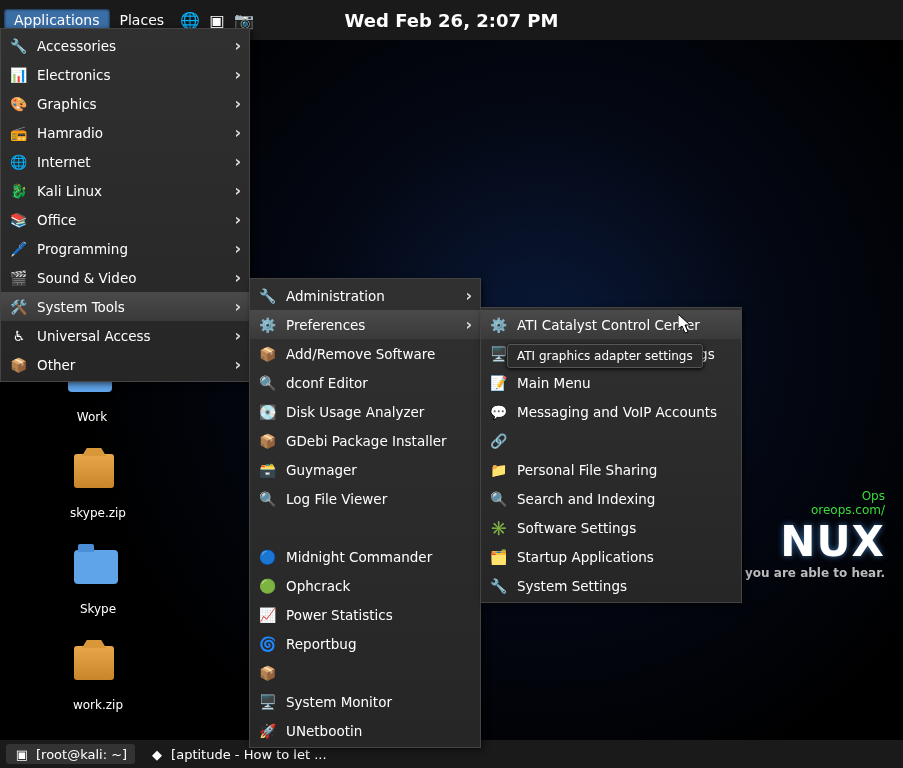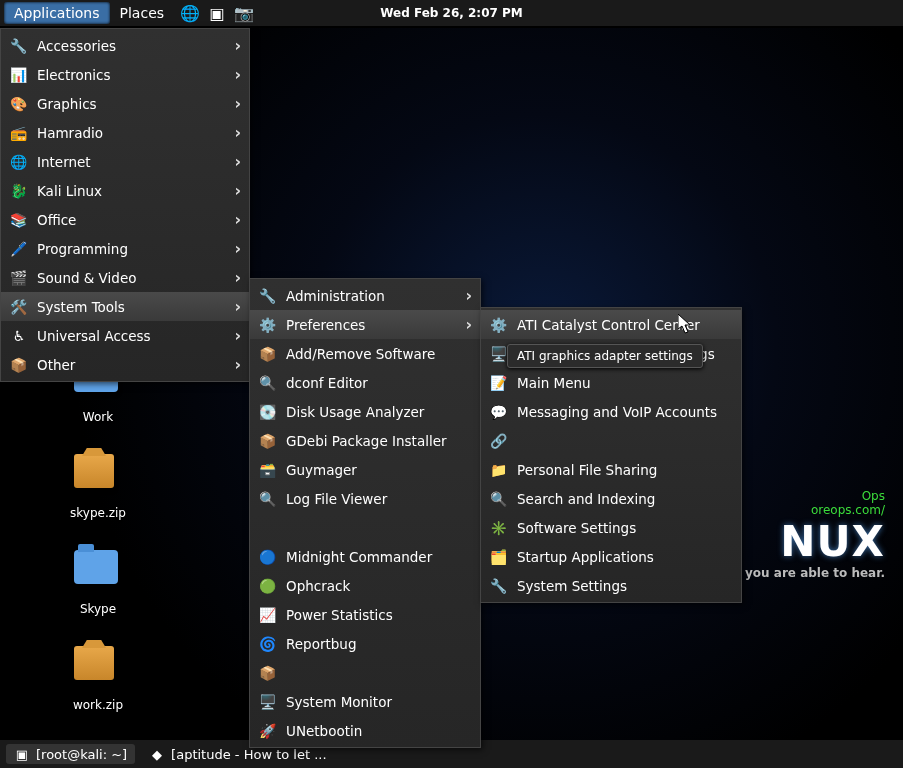--- a/index.html
+++ b/index.html
@@ -1,23 +1,23 @@
 <!DOCTYPE html>
 <html><head>
 <meta charset="utf-8">
 <style>
 * { margin:0; padding:0; box-sizing:border-box; font-family:"DejaVu Sans","Liberation Sans",sans-serif; }
 body { width:903px; height:768px; background:#000; color:#fff; overflow:hidden; position:relative; }
 
 
-.topbar { height:26px; background:#1a1a1a; display:flex; align-items:center; padding:0 4px; position:relative; z-index:20; }
+.topbar { height:40px; background:#1a1a1a; display:flex; align-items:center; padding:0 4px; position:relative; z-index:20; }
 .tb-btn { padding:3px 10px; font-size:14px; cursor:pointer; border-radius:3px; }
 .tb-btn.active { background:#3a6ea5; box-shadow:inset 0 0 3px #000; }
 .tb-icon { width:22px; height:22px; margin-left:5px; display:flex; align-items:center; justify-content:center; }
-.clock { position:absolute; left:50%; transform:translateX(-50%); font-size:12px; font-weight:bold; }
+.clock { position:absolute; left:50%; transform:translateX(-50%); font-size:18px; font-weight:bold; }
 
 
 .desktop { position:absolute; inset:28px 0 28px 0; background:radial-gradient(circle at 60% 45%, #0a1a3a 0%, #040814 35%, #000 70%); }
 .watermark { position:absolute; right:18px; bottom:160px; text-align:right; font-size:12px; }
 .watermark .ops { color:#3bdc3b; }
 .watermark .site { color:#3bdc3b; }
 .watermark .linux { font-size:42px; font-weight:900; letter-spacing:1px; color:#fff; text-shadow:0 0 6px #3a6ea5; }
 .watermark .quiet { color:#bbb;font-weight:bold; }
 
 
@@ -64,21 +64,21 @@
 <div class="desktop">
   <div class="watermark">
     <div class="ops">Ops</div>
     <div class="site">oreops.com/</div>
     <div class="linux">NUX</div>
     <div class="quiet">re you are able to hear.</div>
   </div>
 </div>
 
 <div id="dicons">
-    <div class="dicon" style="top: 358px; left: 53px;">
+    <div class="dicon" style="top: 358px; left: 47px;">
       <div class="fsvg">
         <div class="folder"></div>
       </div>
       <div>Work</div>
     </div>
     <div class="dicon" style="top: 454px; left: 53px;">
       <div class="fsvg">
         <div class="package"></div>
       </div>
       <div>skype.zip</div>

